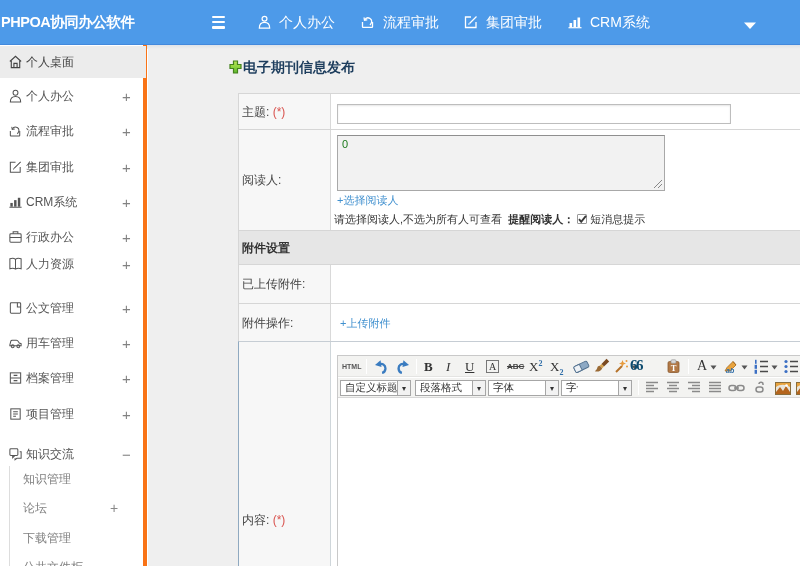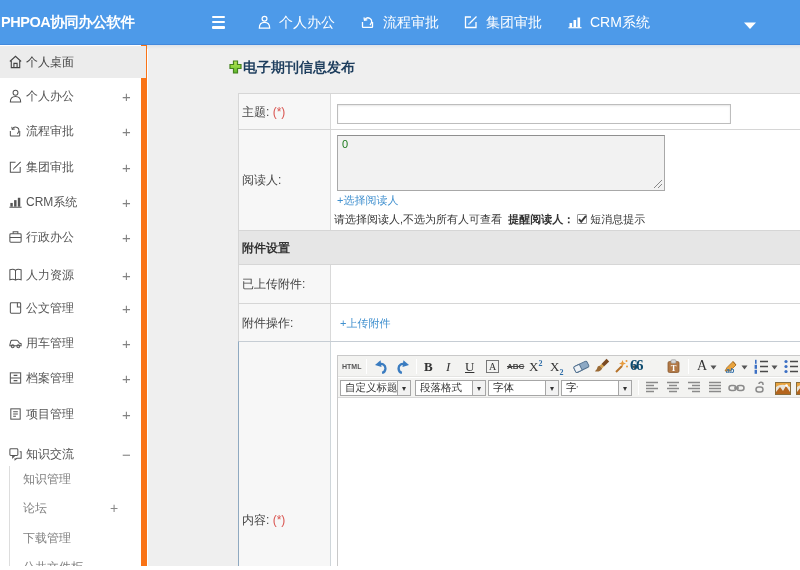--- a/index.html
+++ b/index.html
@@ -6,21 +6,21 @@
 html,body { width:800px; height:570px; overflow:hidden; font-family:"Liberation Sans",sans-serif; background:#fff; }
 .abs { position:absolute; }
 
 #header { position:absolute; left:0; top:0; width:800px; height:45px; background:#4d9ae9; border-bottom:1px solid #4289dd; }
 #logo { position:absolute; left:1px; top:0; height:45px; line-height:45px; color:#fff; font-size:14.5px; letter-spacing:-0.45px; font-weight:bold; }
 .hnav { position:absolute; top:0; height:45px; line-height:45px; color:#fff; font-size:14px; }
 .hnav svg { vertical-align:-3px; margin-right:7px; }
 #hamb { position:absolute; left:212px; top:16px; width:13px; }
 #hamb div { height:2.2px; background:#fff; border-radius:1px; margin-bottom:3px; }
 
-#sidebar { position:absolute; left:0; top:45px; width:147px; height:521px; background:#fff; border-right:6px solid #f97316; }
+#sidebar { position:absolute; left:0; top:45px; width:147px; height:521px; background:#fff; border-right:4px solid #f97316; }
 .sitem { position:absolute; left:0; width:146px; height:35px; color:#555; font-size:12px; }
 .sitem .txt { position:absolute; left:26px; top:50%; transform:translateY(-50%); }
 .sitem svg { position:absolute; left:8px; top:50%; transform:translateY(-50%); }
 .sitem .pm { position:absolute; left:122px; top:50%; transform:translateY(-50%); font-size:15px; color:#828282; font-weight:400; }
 #sel { position:absolute; left:0; top:1px; width:146px; height:32px; background:#ececec; color:#444; font-size:12px; }
 #sel .txt { position:absolute; left:26px; top:50%; transform:translateY(-50%); }
 #sel svg { position:absolute; left:8px; top:50%; transform:translateY(-50%); }
 .subitem { position:absolute; left:23px; width:120px; height:29px; color:#808080; font-size:12px; }
 .subitem .txt { position:absolute; left:0; top:50%; transform:translateY(-50%); }
 .subitem .pm { position:absolute; left:87px; top:50%; transform:translateY(-50%); font-size:14px; color:#888; }
@@ -134,21 +134,21 @@
       <span class="pm">+</span>
     </div>
     <div class="sitem" style="top: 174.7px;">
       <svg width="15" height="15" viewBox="0 0 16 16" fill="none" stroke="#555" stroke-width="1.1">
         <rect x="2" y="4.5" width="12" height="9" rx="1"></rect>
         <path d="M5.5 4.5 V2.5 H10.5 V4.5 M2 8.5 H14"></path>
       </svg>
       <span class="txt">行政办公</span>
       <span class="pm">+</span>
     </div>
-    <div class="sitem" style="top: 212px;">
+    <div class="sitem" style="top: 201px;">
       <svg width="15" height="15" viewBox="0 0 16 16" fill="none" stroke="#555" stroke-width="1.1">
         <path d="M8 3 C6.5 1.8 4 1.8 2 2.5 V13 C4 12.3 6.5 12.3 8 13.5 C9.5 12.3 12 12.3 14 13 V2.5 C12 1.8 9.5 1.8 8 3 V13"></path>
       </svg>
       <span class="txt">人力资源</span>
       <span class="pm">+</span>
     </div>
     <div class="sitem" style="top: 245.3px;">
       <svg width="15" height="15" viewBox="0 0 16 16" fill="none" stroke="#555" stroke-width="1.1">
         <rect x="2.5" y="2.5" width="11" height="11" rx="1"></rect>
         <path d="M10 2.5 V7 L13.5 7"></path>

